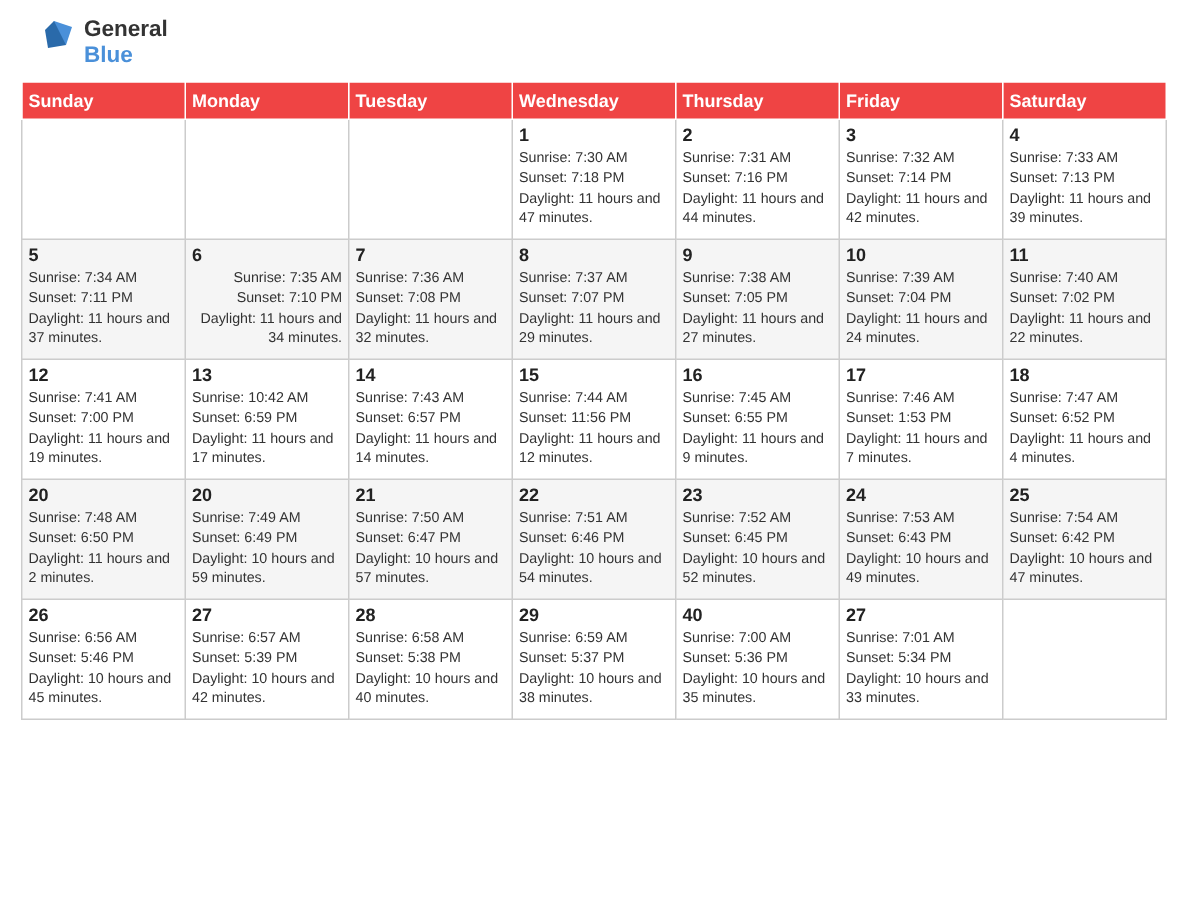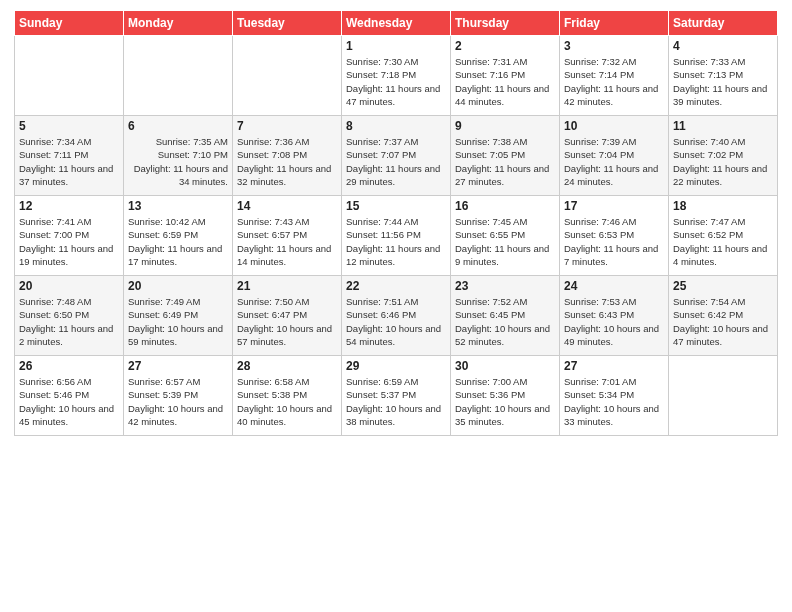--- a/index.html
+++ b/index.html
@@ -77,20 +77,37 @@
       line-height: 1.4;
     }
     .empty {
       background: #fff !important;
     }
   </style>
 </head>
 <body>
 
 <div class="container">
+  <div class="header">
+    <div class="logo">
+    <svg width="36" height="36" viewBox="0 0 36 36" xmlns="http://www.w3.org/2000/svg">
+      <rect x="0" y="0" width="36" height="36" fill="white"></rect>
+      <polygon points="22,4 34,8 30,20 18,14" fill="#4a90d9"></polygon>
+      <polygon points="22,4 30,20 18,22 16,10" fill="#2a6aaa"></polygon>
+    </svg>
+    <div style="display:flex;flex-direction:column;line-height:1.15;margin-left:2px;">
+      <span style="font-size:15px;font-weight:bold;color:#333;">General</span>
+      <span style="font-size:15px;font-weight:bold;color:#4a90d9;">Blue</span>
+    </div>
+  </div>
+    <div class="title-block">
+      <div class="month-title"></div>
+      <div class="subtitle"></div>
+    </div>
+  </div>
 
   <table>
     <thead>
       <tr>
       <th>Sunday</th>
           <th>Monday</th>
           <th>Tuesday</th>
           <th>Wednesday</th>
           <th>Thursday</th>
           <th>Friday</th>
@@ -198,21 +215,21 @@
           </td>
           <td>
             <span class="day-number">16</span>
             <div class="day-info" style="white-space: pre-line;">Sunrise: 7:45 AM
 Sunset: 6:55 PM
 Daylight: 11 hours and 9 minutes.</div>
           </td>
           <td>
             <span class="day-number">17</span>
             <div class="day-info" style="white-space: pre-line;">Sunrise: 7:46 AM
-Sunset: 6:53 PM
+Sunset: 1:53 PM
 Daylight: 11 hours and 7 minutes.</div>
           </td>
           <td>
             <span class="day-number">18</span>
             <div class="day-info" style="white-space: pre-line;">Sunrise: 7:47 AM
 Sunset: 6:52 PM
 Daylight: 11 hours and 4 minutes.</div>
           </td>
         </tr>
         <tr>
@@ -278,21 +295,21 @@
 Sunset: 5:38 PM
 Daylight: 10 hours and 40 minutes.</div>
           </td>
           <td>
             <span class="day-number">29</span>
             <div class="day-info" style="white-space: pre-line;">Sunrise: 6:59 AM
 Sunset: 5:37 PM
 Daylight: 10 hours and 38 minutes.</div>
           </td>
           <td>
-            <span class="day-number">30</span>
+            <span class="day-number">40</span>
             <div class="day-info" style="white-space: pre-line;">Sunrise: 7:00 AM
 Sunset: 5:36 PM
 Daylight: 10 hours and 35 minutes.</div>
           </td>
           <td>
             <span class="day-number">27</span>
             <div class="day-info" style="white-space: pre-line;">Sunrise: 7:01 AM
 Sunset: 5:34 PM
 Daylight: 10 hours and 33 minutes.</div>
           </td>

